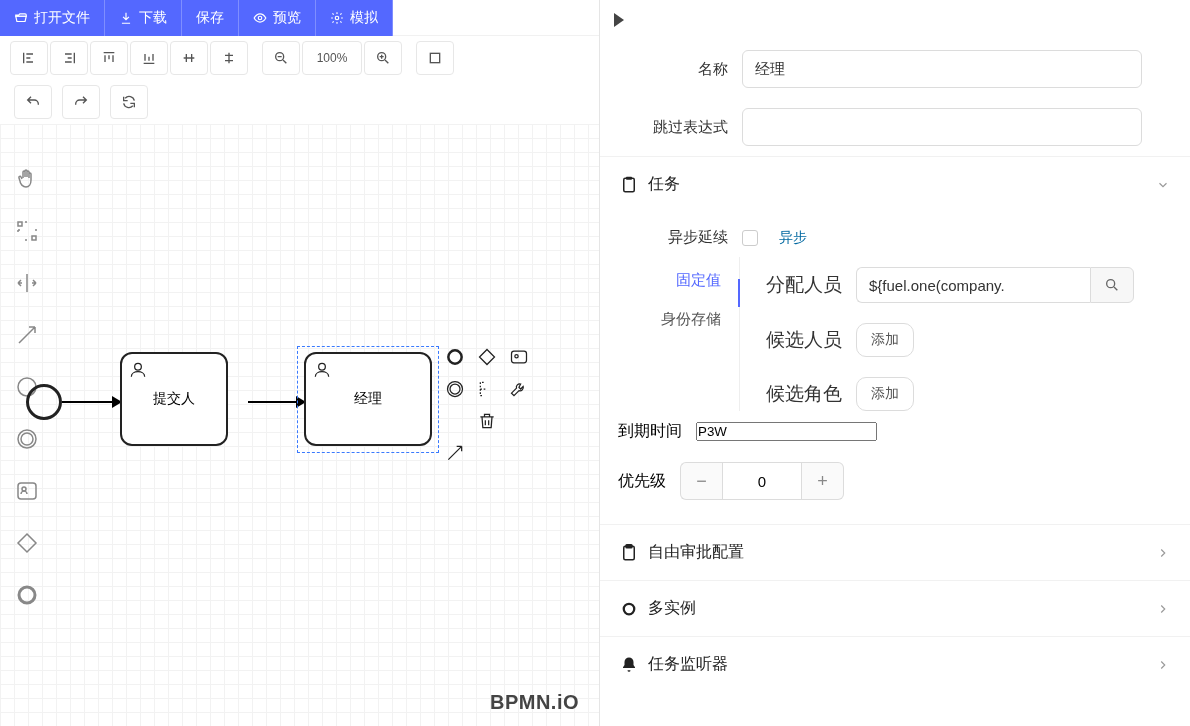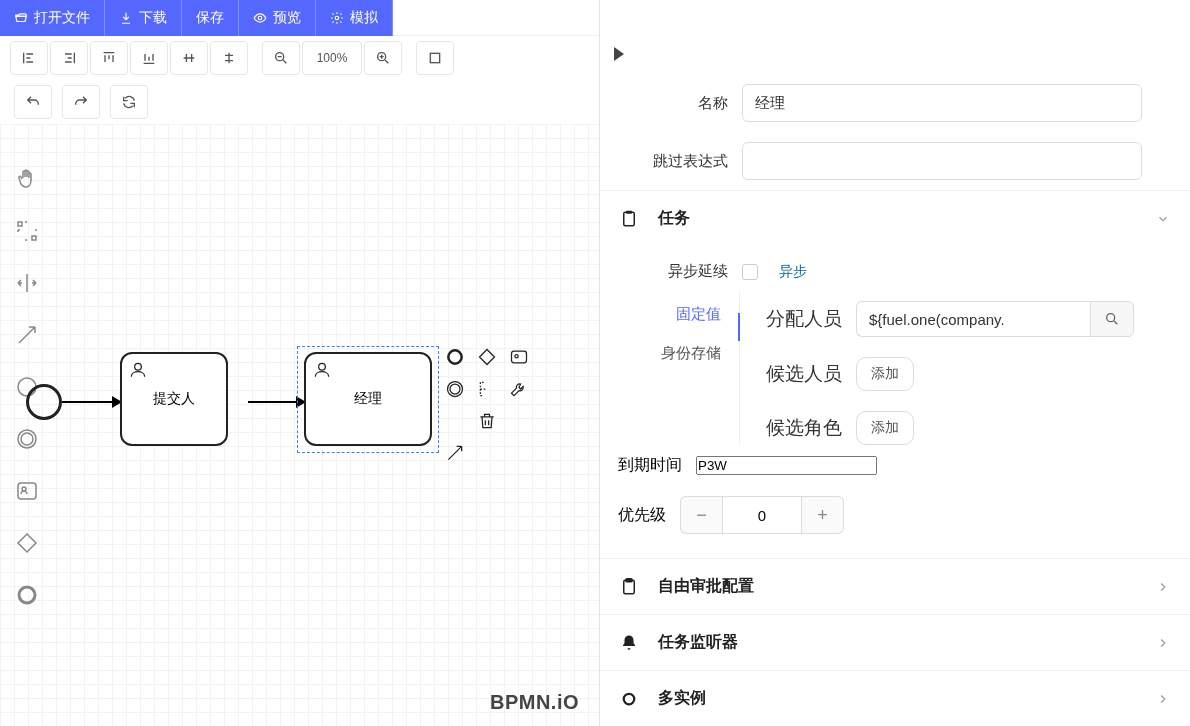--- a/index.html
+++ b/index.html
@@ -36,28 +36,28 @@
 .arrow::after { content: ""; position: absolute; right: -2px; top: -5px; border-left: 10px solid #000; border-top: 6px solid transparent; border-bottom: 6px solid transparent; }
 .arr1 { left: 62px; top: 277px; width: 58px; }
 .arr2 { left: 248px; top: 277px; width: 56px; }
 
 .context-pad { position: absolute; left: 442px; top: 220px; display: grid; grid-template-columns: repeat(3,28px); grid-auto-rows: 28px; gap: 4px; }
 .cp { width: 26px; height: 26px; display: flex; align-items: center; justify-content: center; color: #222; cursor: pointer; }
 
 .watermark { position: absolute; right: 20px; bottom: 12px; font-weight: 800; font-size: 20px; color: #444; letter-spacing: 0.5px; font-family: Arial, sans-serif; }
 
 
-.right { width: 590px; height: 726px; overflow: hidden; display: flex; flex-direction: column; justify-content: flex-end; }
+.right { width: 590px; height: 726px; overflow: hidden; display: flex; flex-direction: column; }
 .prop-head { height: 40px; display: flex; align-items: center; padding: 0 14px; }
 .play-tri { width: 0; height: 0; border-left: 10px solid #444; border-top: 7px solid transparent; border-bottom: 7px solid transparent; cursor: pointer; }
 .row { display: flex; align-items: center; padding: 10px 18px; gap: 14px; }
 .row .lab { width: 110px; text-align: right; color: #333; font-size: 15px; }
 .row input[type="text"] { flex: 1; height: 38px; border: 1px solid #dcdcdc; border-radius: 6px; padding: 0 12px; font-size: 15px; color: #333; max-width: 400px; }
 .group-head { height: 56px; display: flex; align-items: center; justify-content: space-between; padding: 0 20px; cursor: pointer; border-top: 1px solid #f1f1f1; }
-.gh-left { display: flex; align-items: center; gap: 20px; font-size: 16px; font-weight: 700; color: #222; }
+.gh-left { display: flex; align-items: center; gap: 10px; font-size: 16px; font-weight: 400; color: #222; }
 .chev { width: 14px; height: 14px; color: #999; }
 .group-body { padding: 6px 0 14px 0; }
 .task-sub { display: flex; }
 .tabs-v { display: flex; flex-direction: column; gap: 20px; width: 140px; padding: 14px 0 0 0; align-items: flex-end; position: relative; }
 .tab-v { padding: 0 18px 0 0; font-size: 15px; color: #555; cursor: pointer; position: relative; }
 .tab-v.active { color: #5468ff; }
 .vbar { position: absolute; right: -1px; top: 8px; width: 2px; height: 28px; background: #5468ff; }
 .vsep { border-right: 1px solid #eee; }
 .sub-fields { flex: 1; display: flex; flex-direction: column; gap: 20px; padding: 10px 16px 0 22px; }
 .frow { display: flex; align-items: center; gap: 14px; }
@@ -400,35 +400,35 @@
         </svg>
       <span>自由审批配置</span>
     </div>
     <svg class="chev" viewBox="0 0 24 24" stroke="currentColor" stroke-width="2" fill="none">
         <path d="M9 6l6 6-6 6"></path>
       </svg>
   </div>
 
   <div class="group-head">
     <div class="gh-left">
-      <svg width="18" height="18" viewBox="0 0 24 24" fill="currentColor">
-          <path d="M12 2a6 6 0 00-6 6v4l-2 3v1h16v-1l-2-3V8a6 6 0 00-6-6zM10 19a2 2 0 004 0h-4z"></path>
-        </svg>
-      <span>任务监听器</span>
+      <svg width="18" height="18" viewBox="0 0 24 24" stroke="currentColor" stroke-width="3" fill="none">
+          <circle cx="12" cy="12" r="7"></circle>
+        </svg>
+      <span>多实例</span>
     </div>
     <svg class="chev" viewBox="0 0 24 24" stroke="currentColor" stroke-width="2" fill="none">
         <path d="M9 6l6 6-6 6"></path>
       </svg>
   </div>
 
   <div class="group-head">
     <div class="gh-left">
-      <svg width="18" height="18" viewBox="0 0 24 24" stroke="currentColor" stroke-width="3" fill="none">
-          <circle cx="12" cy="12" r="7"></circle>
-        </svg>
-      <span>多实例</span>
+      <svg width="18" height="18" viewBox="0 0 24 24" fill="currentColor">
+          <path d="M12 2a6 6 0 00-6 6v4l-2 3v1h16v-1l-2-3V8a6 6 0 00-6-6zM10 19a2 2 0 004 0h-4z"></path>
+        </svg>
+      <span>任务监听器</span>
     </div>
     <svg class="chev" viewBox="0 0 24 24" stroke="currentColor" stroke-width="2" fill="none">
         <path d="M9 6l6 6-6 6"></path>
       </svg>
   </div>
 
 </div>
 
 </body></html>

